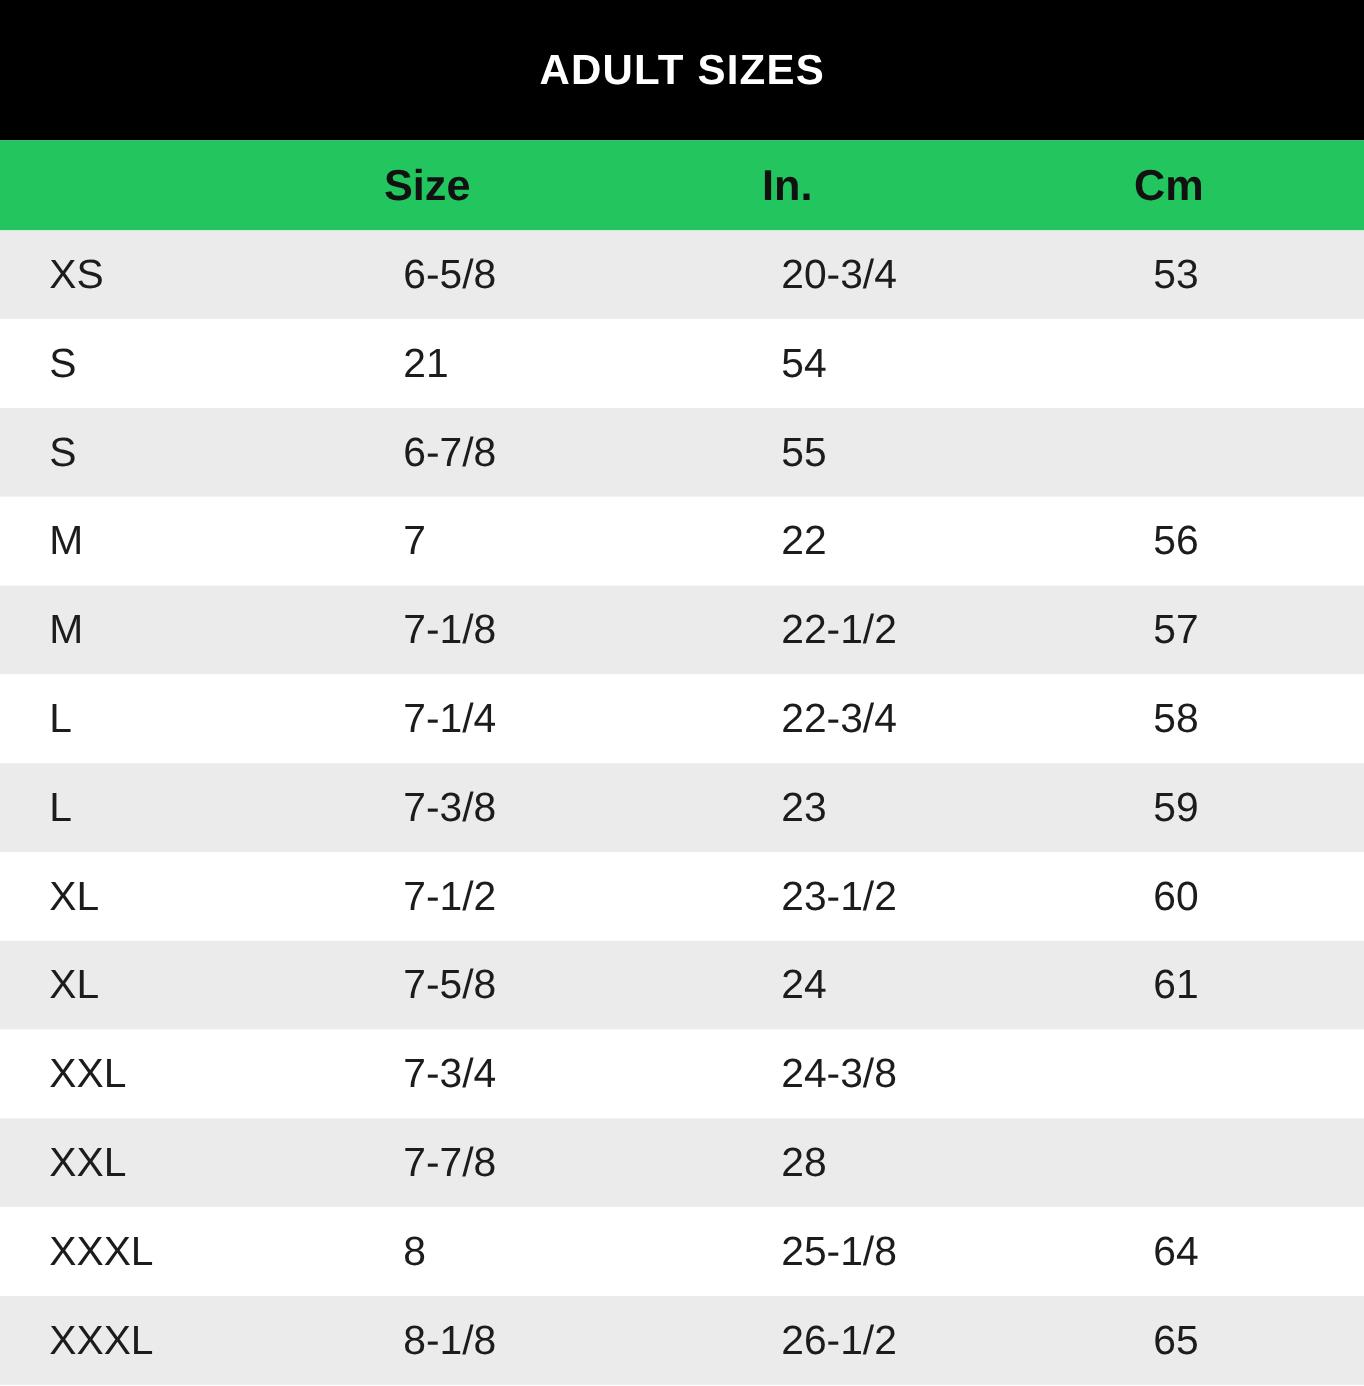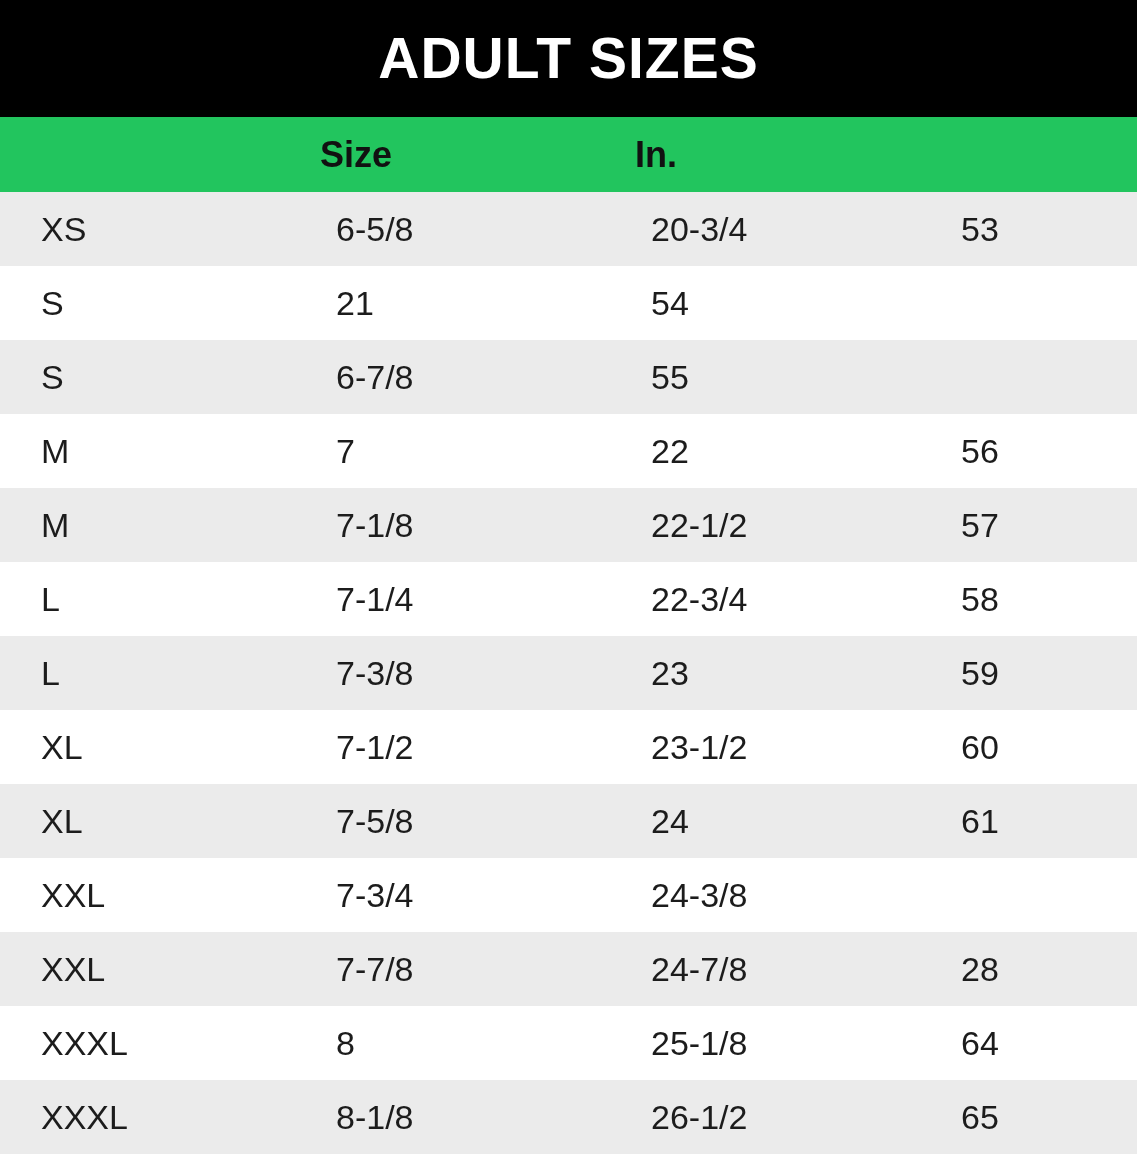--- a/index.html
+++ b/index.html
@@ -16,21 +16,21 @@
   .banner {
     width: 1137px;
     height: 117px;
     background: #000000;
     display: flex;
     align-items: center;
     justify-content: center;
   }
   .banner-title {
     color: #ffffff;
-    font-size: 57px;
+    font-size: 35px;
     font-weight: bold;
     letter-spacing: 1px;
     margin: 1px;
     line-height: 1;
   }
   .grid-row {
     display: grid;
     grid-template-columns: 295px 315px 310px 1fr;
     align-items: center;
     padding-left: 25px;
@@ -64,20 +64,21 @@
 <body>
 
 <div class="banner">
   <h1 class="banner-title">ADULT SIZES</h1>
 </div>
 
 <div class="grid-row header-row">
   <div class="header-cell"></div>
   <div class="header-cell">Size</div>
   <div class="header-cell">In.</div>
+  <div class="header-cell">Cm</div>
 </div>
 
 <div id="rows">
     <div class="grid-row data-row alt">
       <div class="data-cell">XS</div>
       <div class="data-cell">6-5/8</div>
       <div class="data-cell">20-3/4</div>
       <div class="data-cell">53</div>
     </div>
     <div class="grid-row data-row">
@@ -127,21 +128,20 @@
       <div class="data-cell">61</div>
     </div>
     <div class="grid-row data-row">
       <div class="data-cell">XXL</div>
       <div class="data-cell">7-3/4</div>
       <div class="data-cell">24-3/8</div>
     </div>
     <div class="grid-row data-row alt">
       <div class="data-cell">XXL</div>
       <div class="data-cell">7-7/8</div>
-      <div class="data-cell">24-7/8</div>
       <div class="data-cell">28</div>
     </div>
     <div class="grid-row data-row">
       <div class="data-cell">XXXL</div>
       <div class="data-cell">8</div>
       <div class="data-cell">25-1/8</div>
       <div class="data-cell">64</div>
     </div>
     <div class="grid-row data-row alt">
       <div class="data-cell">XXXL</div>

